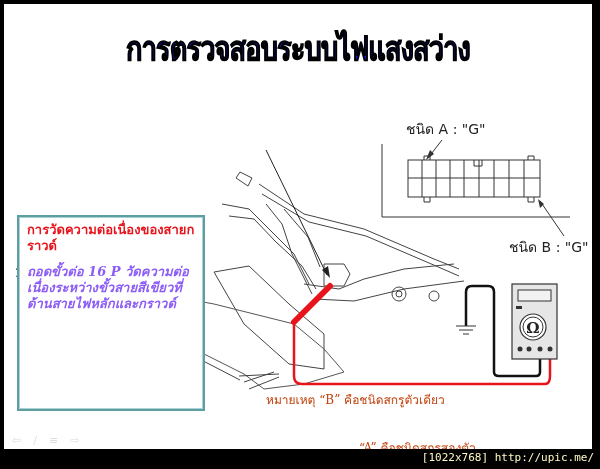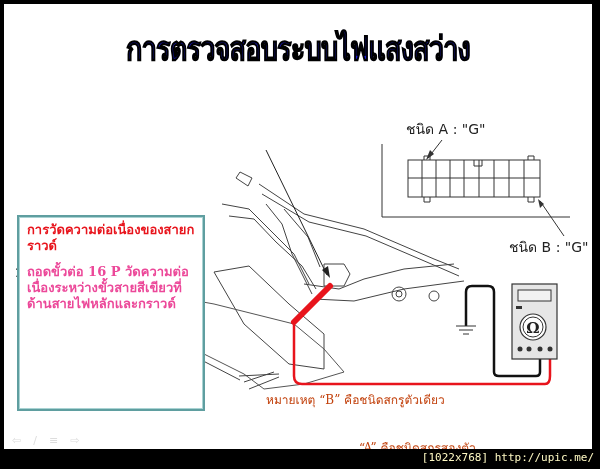--- a/index.html
+++ b/index.html
@@ -1,21 +1,21 @@
 <!DOCTYPE html>
 <html><head>
 <meta charset="utf-8">
 <style>
   html, body { margin:0; padding:0; }
   body { width:600px; height:469px; background:#000; position:relative; overflow:hidden; font-family:"DejaVu Sans", sans-serif; }
   .slide { position:absolute; left:4px; top:4px; width:588px; height:445px; background:#fff; overflow:hidden; }
   .title { position:absolute; left:0; width:100%; top:18px; text-align:center; font-family:"DejaVu Sans", sans-serif; font-weight:bold; font-size:33px; color:#1a1ad6; letter-spacing:-1px; transform:scaleX(0.82); -webkit-text-stroke:1.2px #000; }
   .textbox { position:absolute; left:13px; top:211px; width:188px; height:196px; border:2px solid #5f9ea0; box-shadow:0 0 0 1px #a9d3d3 inset; background:#fff; padding:5px 8px; box-sizing:border-box; font-family:"DejaVu Serif", serif; font-weight:bold; font-size:13px; line-height:16px; }
   .textbox .h { color:#e8141c; margin-bottom:10px; }
-  .textbox .b { color:#ec4899; }
+  .textbox .b { color:#8b5cf6;font-style:italic; }
   .diagram { position:absolute; left:0; top:0; width:588px; height:445px; }
   .lbl { position:absolute; font-family:"DejaVu Sans", sans-serif; font-size:14px; color:#222; white-space:nowrap; }
   .note { position:absolute; font-family:"DejaVu Serif", serif; font-weight:normal; font-size:12px; color:#c2410c; white-space:nowrap; }
   .navicons { position:absolute; left:8px; top:430px; display:flex; gap:12px; color:#ddd; font-size:11px; }
   .bottombar { position:absolute; left:0; top:449px; width:600px; height:20px; background:#000; }
   .credit { position:absolute; right:6px; top:451px; color:#fef9c3; font-family:"DejaVu Sans Mono", monospace; font-size:11px; white-space:nowrap; }
 </style>
 </head>
 <body>
 

